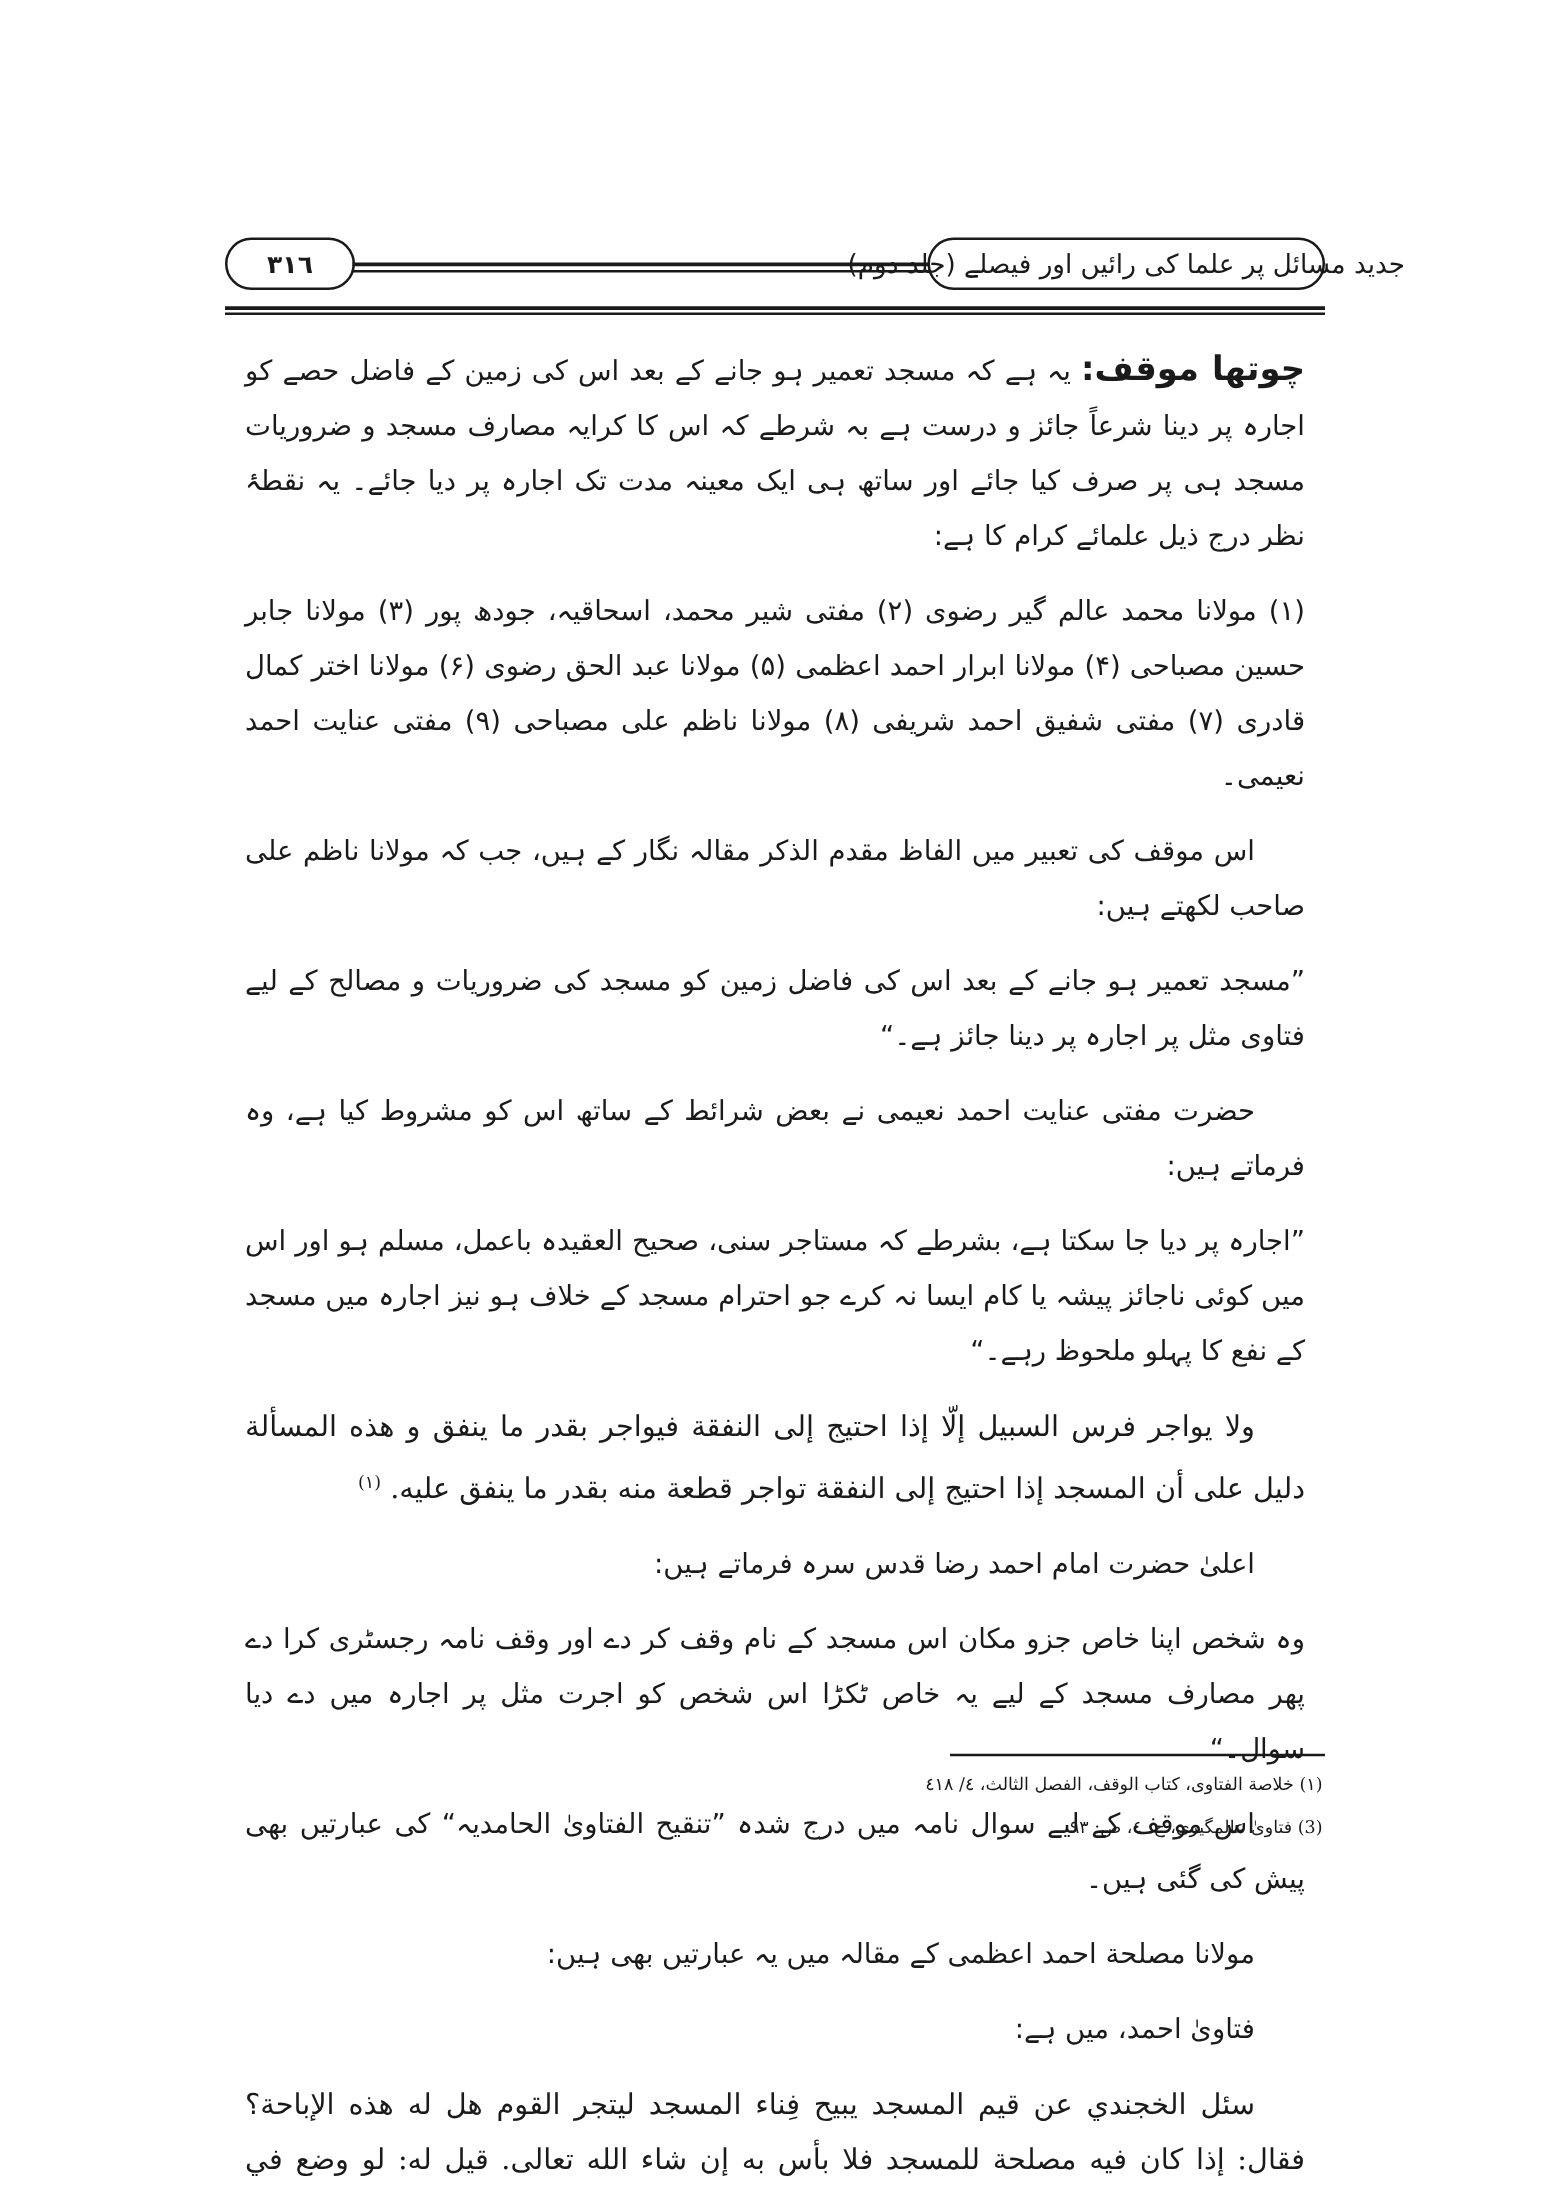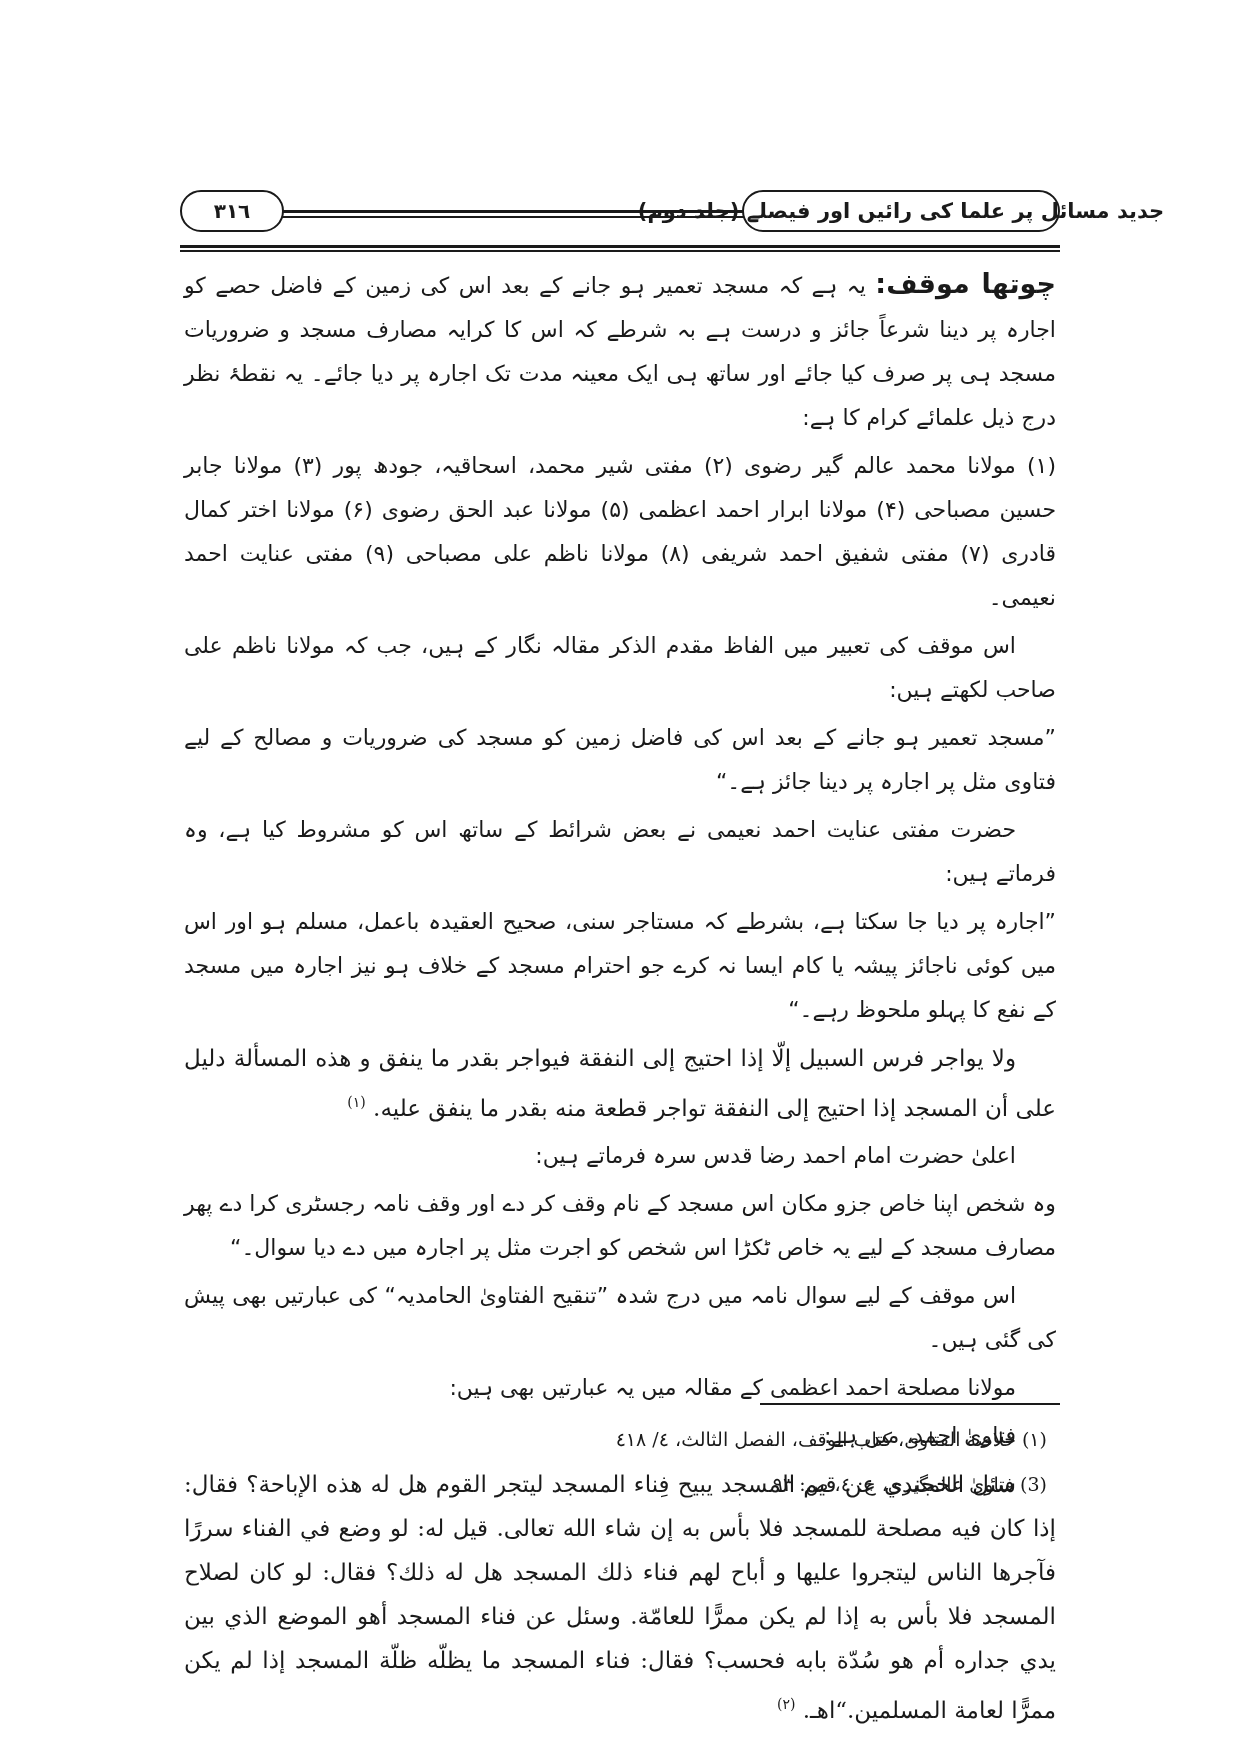--- a/index.html
+++ b/index.html
@@ -14,46 +14,46 @@
   .pgbox {
     position: absolute; left: 0; top: 2px; width: 104px; height: 42px;
     border: 2.5px solid #1a1a1a; border-radius: 22px; box-sizing: border-box;
     display: flex; align-items: center; justify-content: center;
     font-size: 20px; font-weight: bold; direction: rtl;
   }
   .titlebox {
     position: absolute; right: 0; top: 2px; width: 318px; height: 42px;
     border: 2.5px solid #1a1a1a; border-radius: 22px; box-sizing: border-box;
     display: flex; align-items: center; justify-content: center;
-    font-size: 21px; font-weight: bold; direction: rtl; white-space: nowrap;
+    font-size: 21px; font-weight: normal; direction: rtl; white-space: nowrap;
   }
   .hline-a { position: absolute; left: 102px; right: 316px; top: 22px; height: 3px; background: #1a1a1a; }
   .hline-b { position: absolute; left: 102px; right: 316px; top: 28px; height: 2px; background: #1a1a1a; }
   .rule-a { position: absolute; left: 180px; width: 880px; top: 245px; height: 3px; background: #1a1a1a; }
   .rule-b { position: absolute; left: 180px; width: 880px; top: 250px; height: 1.5px; background: #1a1a1a; }
 
   
   .body {
     position: absolute; left: 180px; top: 258px; width: 880px;
     direction: rtl; text-align: justify;
   }
-  .p { margin: 4px; font-size: 22px; line-height: 44px; }
+  .p { margin: 16px; font-size: 22px; line-height: 44px; }
   .p.ur { font-family: "DejaVu Sans", sans-serif; }
   .p.ar { font-family: "DejaVu Serif", serif; font-size: 23px; line-height: 44px; }
   .indent { text-indent: 40px; }
   .heading-lead { font-weight: bold; font-size: 27px; }
   .fnref { font-size: 14px; vertical-align: super; }
 
   
   .fnrule { position: absolute; left: 760px; width: 300px; top: 1403px; height: 1.5px; background: #1a1a1a; }
   .footnotes {
     position: absolute; left: 180px; top: 1410px; width: 880px;
     direction: rtl; text-align: right;
   }
-  .fn { font-family: "DejaVu Serif", serif; font-size: 19px; line-height: 32px; margin: 13px; }
+  .fn { font-family: "DejaVu Serif", serif; font-size: 14px; line-height: 32px; margin: 2px; }
 </style>
 </head>
 <body>
 
 <div class="page">
 
   <div class="header">
     <div class="pgbox">
       <span>٣١٦</span>
     </div>

